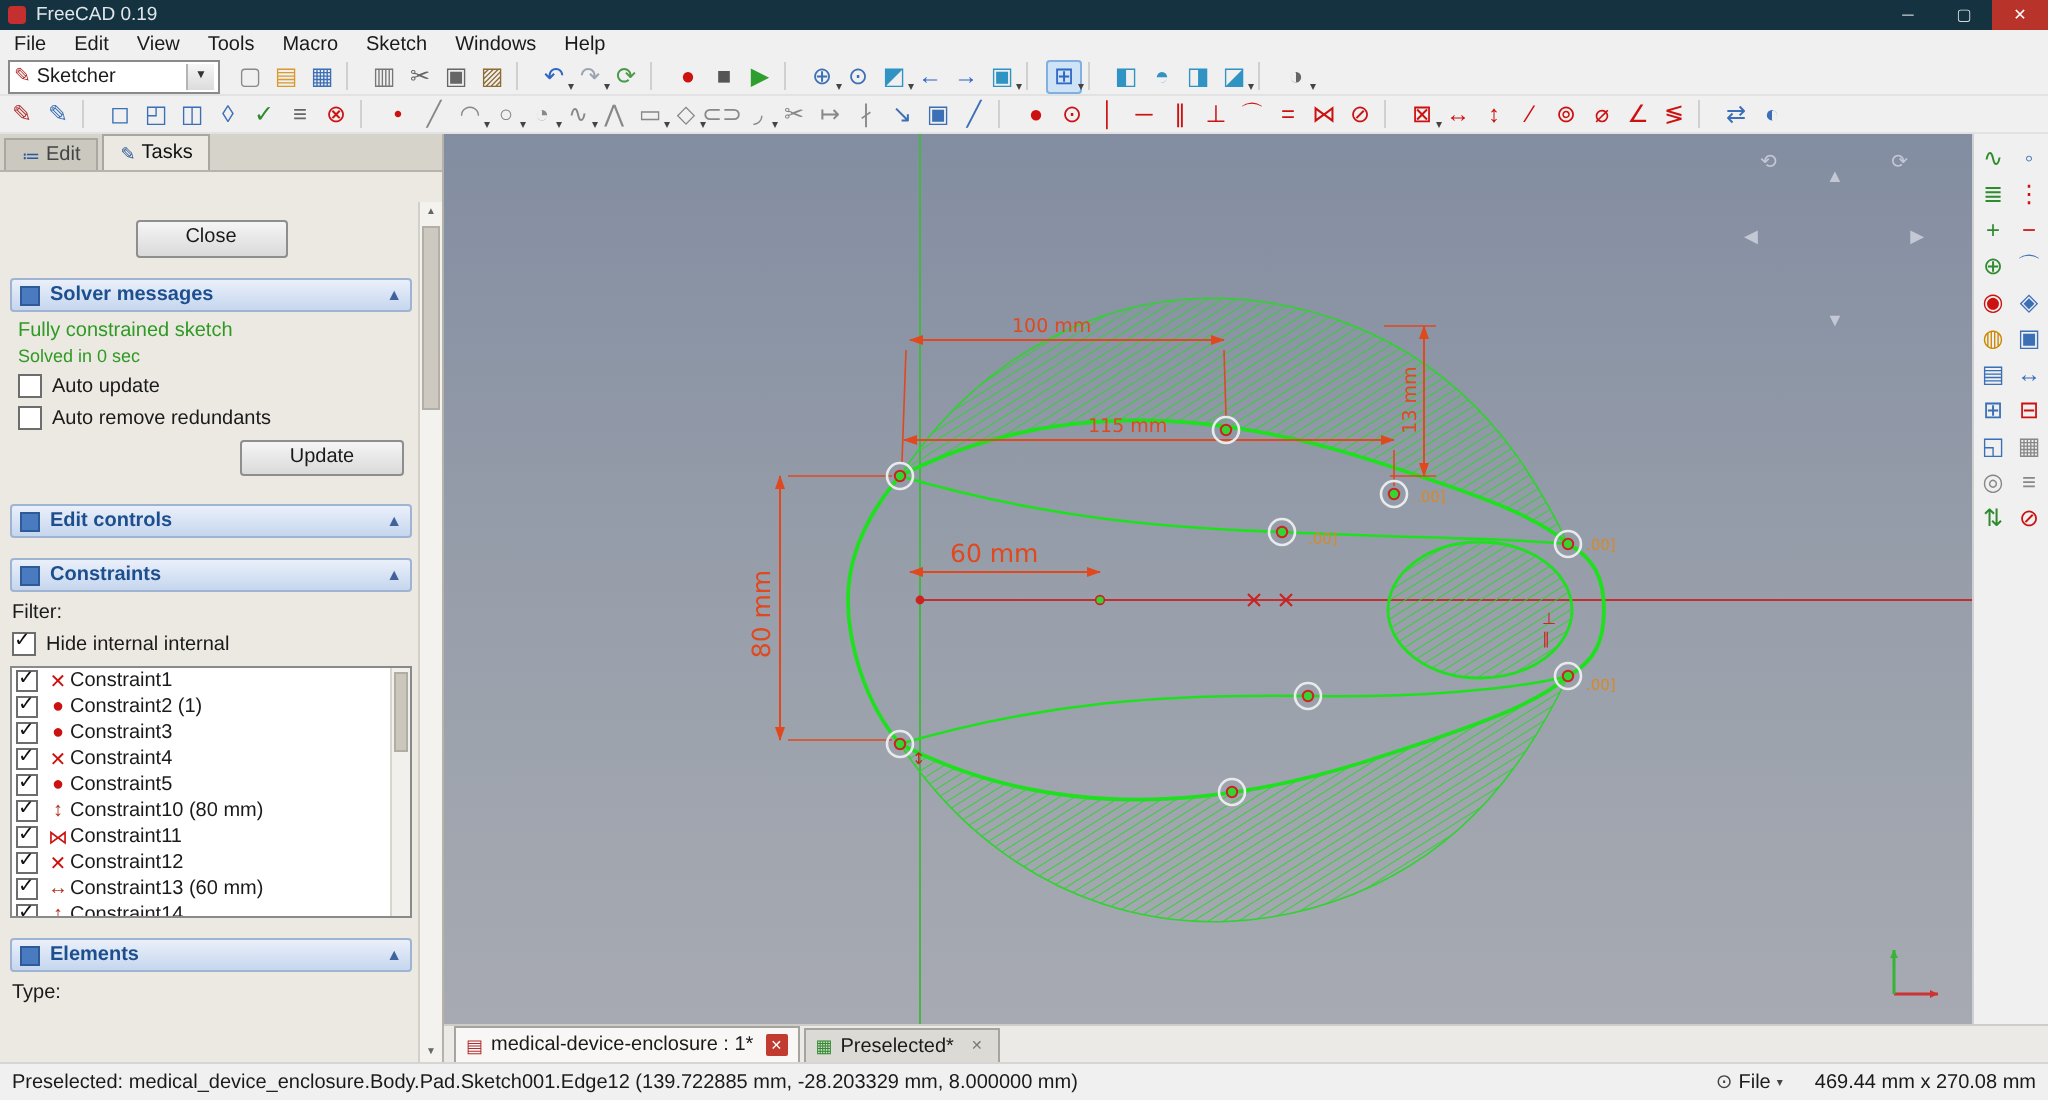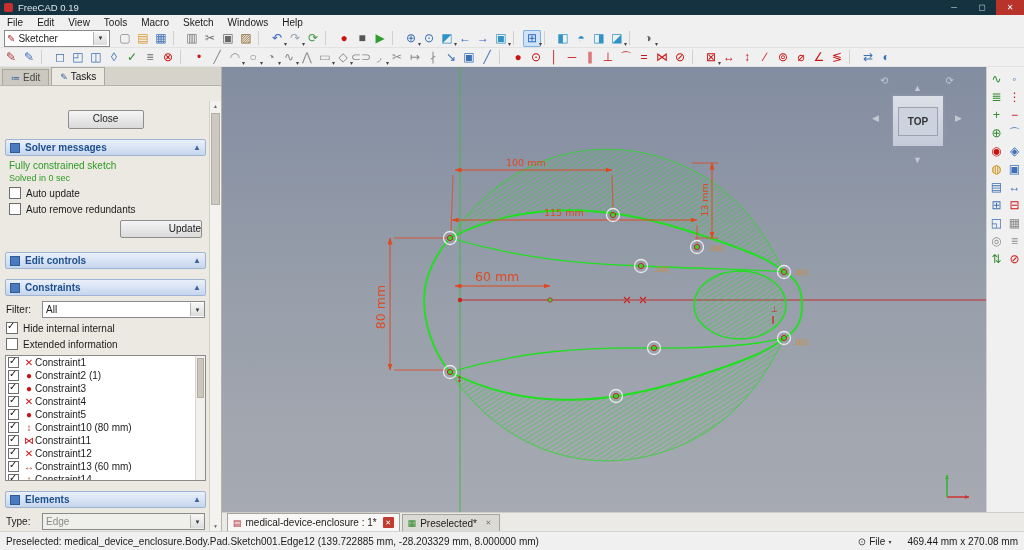--- a/index.html
+++ b/index.html
@@ -53,21 +53,21 @@
   .sec-ch{margin-left:auto;color:#41639c;font-size:8px}
   .sec-body{padding:3px 2px 2px 3px}
   .green1{color:#2f9a24;margin:1px 0 2px 1px}
   .green2{color:#2f9a24;font-size:9px;margin:0 0 4px 1px}
   .cbrow{display:flex;align-items:center;margin:4px 0 0 1px}
   .cb{width:10px;height:10px;background:#fff;border:1px solid #6d6d6d;margin-right:5px;
       position:relative;flex:none}
   .cb.checked::after{content:"✓";position:absolute;left:0;top:-3px;font-size:10px;color:#111}
   .row-update{display:flex;justify-content:flex-end;margin:5px 2px 2px 0}
   #update-btn{width:80px;height:16px;background:linear-gradient(#f5f5f5,#dadada);
-              border:1px solid #8e8e8e;border-radius:2px;text-align:right;line-height:15px}
+              border:1px solid #8e8e8e;border-radius:2px;text-align:center;line-height:15px}
   .frow{display:flex;align-items:center;margin:5px 1px 0 1px}
   .frow .flabel{width:36px;flex:none}
   .combo{flex:1;height:15px;background:#fff;border:1px solid #8a8a8a;display:flex;
          align-items:center;padding-left:3px}
   .combo .cval{flex:1}
   .combo.dis{background:#efefec;color:#8a8a8a}
   .combo .ccaret{width:13px;height:13px;background:linear-gradient(#f6f6f6,#dcdcdc);
          border-left:1px solid #b5b5b5;display:flex;align-items:center;justify-content:center;
          font-size:6px;color:#333;flex:none}
   .listbox{position:relative;background:#fff;border:1px solid #8a8a8a;margin-top:5px;overflow:hidden}
@@ -446,32 +446,24 @@
       <span class="sec-ch">▲</span>
     </div>
 
     <div class="sec-h">
       <span class="sec-ico"></span>
       <span>Constraints</span>
       <span class="sec-ch">▲</span>
     </div>
     <div class="frow">
       <span class="flabel">Filter:</span>
-      <span class="combo">
-        <span class="cval">All</span>
-        <span class="ccaret">▼</span>
-      </span>
     </div>
     <div class="cbrow">
       <span class="cb checked"></span>
       <span>Hide internal internal</span>
-    </div>
-    <div class="cbrow">
-      <span class="cb"></span>
-      <span>Extended information</span>
     </div>
     <div class="listbox" id="constraint-list">
       <div>
 
       <div class="c-row">
           <span class="cb checked sm"></span>
           <span class="cglyph" style="color: rgb(204, 17, 17);">✕</span>
           <span class="clabel">Constraint1</span>
         </div>
           <div class="c-row">
@@ -525,24 +517,20 @@
         </div>
     </div>
 
     <div class="sec-h">
       <span class="sec-ico"></span>
       <span>Elements</span>
       <span class="sec-ch">▲</span>
     </div>
     <div class="frow">
       <span class="flabel">Type:</span>
-      <span class="combo dis">
-        <span class="cval">Edge</span>
-        <span class="ccaret">▼</span>
-      </span>
     </div>
 
   </div>
 
   <div id="panel-scroll">
     <div class="sb-btn">▲</div>
     <div class="sb-thumb"></div>
     <div class="sb-btn sb-down">▼</div>
   </div>
 </div>
@@ -653,23 +641,20 @@
     </g>
   </svg>
 
   <div id="navcube">
     <span class="nc g1">⟲</span>
     <span class="nc g2">⟳</span>
     <span class="nc aL">◀</span>
     <span class="nc aR">▶</span>
     <span class="nc aT">▲</span>
     <span class="nc aB">▼</span>
-    <div class="nc-face">
-      <span>TOP</span>
-    </div>
   </div>
 
   <svg id="axis-cross" width="30" height="30">
     <line x1="5" y1="25" x2="27" y2="25" stroke="#cc3333" stroke-width="1.5"></line>
     <path d="M27,25 l-4,-2 v4 Z" fill="#cc3333"></path>
     <line x1="5" y1="25" x2="5" y2="3" stroke="#35b535" stroke-width="1.5"></line>
     <path d="M5,3 l-2,4 h4 Z" fill="#35b535"></path>
   </svg>
 </div>
 

